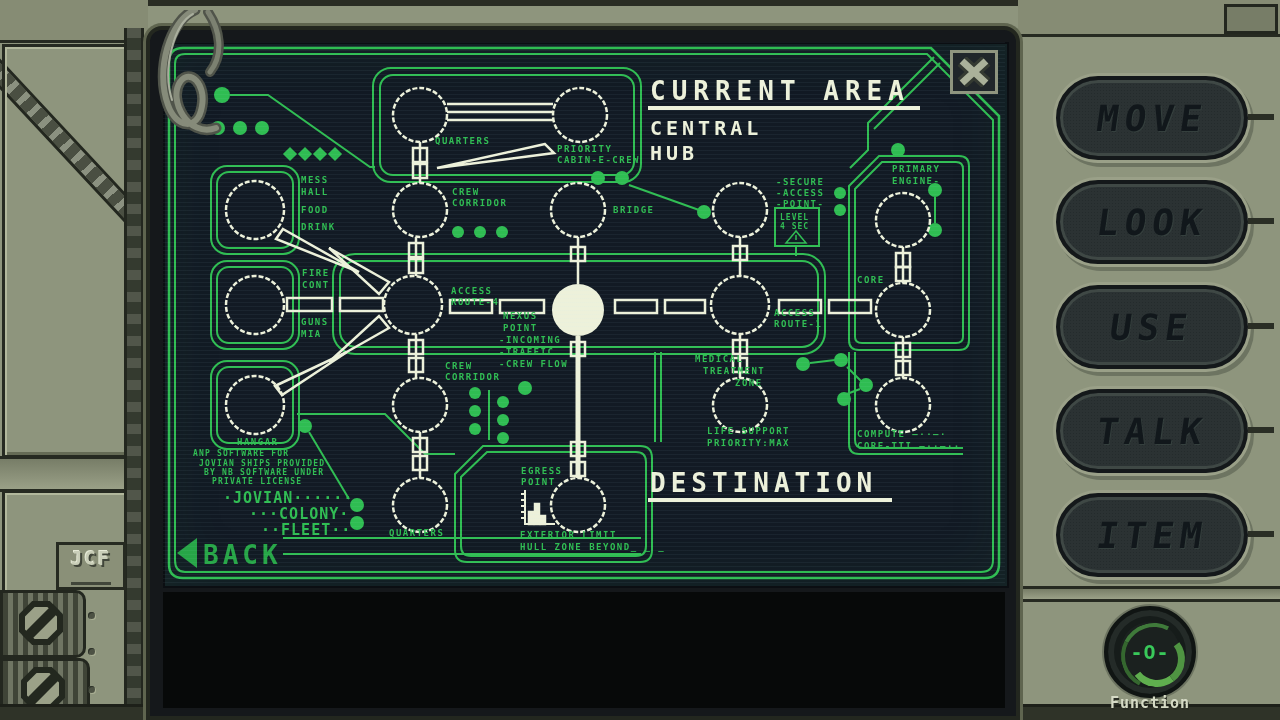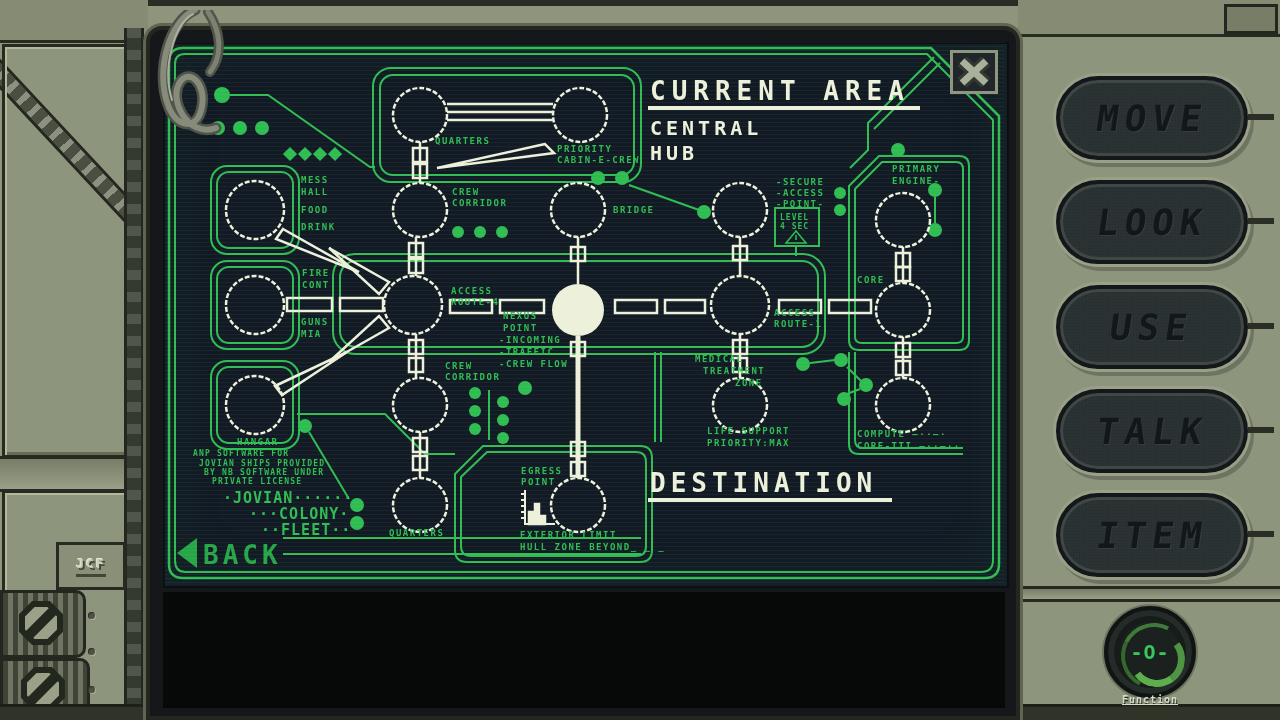--- a/index.html
+++ b/index.html
@@ -13,22 +13,22 @@
   .cap{background:#868c74;border-bottom:3px solid #262a21;}
   .tab{background:#777d67;border:3px solid #23271f;}
   .panel{border:3px solid #262a21;box-shadow:inset 2px 2px 0 #b2b89c,inset -3px -3px 0 #656b55;}
   .groove{border-top:3px solid #262a21;border-bottom:3px solid #262a21;background:linear-gradient(180deg,#777d67,#9aa087);}
   .strut{left:-6px;top:52px;width:238px;height:15px;background:repeating-linear-gradient(90deg,#8b9180 0 6px,#4a4f42 6px 16px);
     border:3px solid #23271f;transform:rotate(47deg);transform-origin:0 0;}
   .conduit{left:124px;top:28px;width:20px;height:688px;background:repeating-linear-gradient(180deg,#51564a 0 10px,#343a2f 10px 22px);
     border-left:3px solid #23271f;border-right:3px solid #23271f;box-sizing:border-box;}
   .emboss{left:56px;top:542px;width:64px;height:42px;background:#8a9078;border:3px solid #262a21;
     display:flex;align-items:center;justify-content:center;}
-  .emboss span{font-size:13px;font-weight:bold;letter-spacing:2px;color:#c9ceb8;
-    text-shadow:-1px -1px 0 #e6ead6,2px 2px 0 #41463a;border-bottom:3px solid #41463a;padding-bottom:3px;}
+  .emboss span{font-size:19px;font-weight:bold;letter-spacing:2px;color:#c9ceb8;
+    text-shadow:-1px -1px 0 #e6ead6,2px 2px 0 #41463a;border-bottom:3px solid #41463a;padding-bottom:13px;}
   .bolt-plate{background:repeating-linear-gradient(90deg,#3f4437 0 5px,#6f7563 5px 10px);
     border:3px solid #23271f;border-radius:0 10px 10px 0;}
   .bolt{position:absolute;width:44px;height:44px;background:#23281f;
     clip-path:polygon(30% 0,70% 0,100% 30%,100% 70%,70% 100%,30% 100%,0 70%,0 30%);}
   .bolt i{position:absolute;left:6px;top:6px;width:32px;height:32px;background:#9ba188;
     clip-path:polygon(30% 0,70% 0,100% 30%,100% 70%,70% 100%,30% 100%,0 70%,0 30%);}
   .bolt b{position:absolute;left:-6px;top:17px;width:56px;height:10px;background:#23281f;transform:rotate(-45deg);}
   .riv{width:7px;height:7px;border-radius:50%;background:#4d5244;box-shadow:1px 1px 0 #aab094,inset 1px 1px 0 #2e332a;}
 
   
@@ -59,22 +59,22 @@
 
   
   .dial{left:1104px;top:606px;width:92px;height:92px;border-radius:50%;background:#1b211f;border:4px solid #101513;
     box-sizing:border-box;box-shadow:0 0 0 2px #6d7461,inset 0 0 0 6px #242b28,inset 0 0 0 12px #161c1a;
     display:flex;align-items:center;justify-content:center;cursor:pointer;}
   .dial .arc1{position:absolute;left:13px;top:13px;width:58px;height:58px;border-radius:50%;
     border:4px solid transparent;border-top-color:#3f7a3a;border-left-color:#35672f;transform:rotate(-18deg);}
   .dial .arc2{position:absolute;left:21px;top:21px;width:42px;height:42px;border-radius:50%;
     border:7px solid transparent;border-bottom-color:#5fae4e;border-right-color:#4f9442;transform:rotate(8deg);}
   .dial span{position:relative;color:#39c95a;font-size:20px;font-weight:bold;letter-spacing:1px;}
-  .dial-label{left:1094px;top:694px;width:112px;text-align:center;font-size:10px;font-weight:bold;
-    color:#d6dbc6;text-shadow:1px 2px 0 #2a2e25;letter-spacing:1px;text-decoration:underline;}
+  .dial-label{left:1094px;top:694px;width:112px;text-align:center;font-size:15px;font-weight:bold;
+    color:#d6dbc6;text-shadow:1px 2px 0 #2a2e25;letter-spacing:1px;}
 </style>
 </head>
 <body>
 
 <div class="stage">
 
   <div class="abs edge-top"></div>
   <div class="abs cap" style="left:0;top:0;width:148px;height:40px;"></div>
   <div class="abs cap" style="left:1018px;top:0;width:262px;height:34px;"></div>
   <div class="abs tab" style="left:1224px;top:4px;width:48px;height:24px;"></div>

